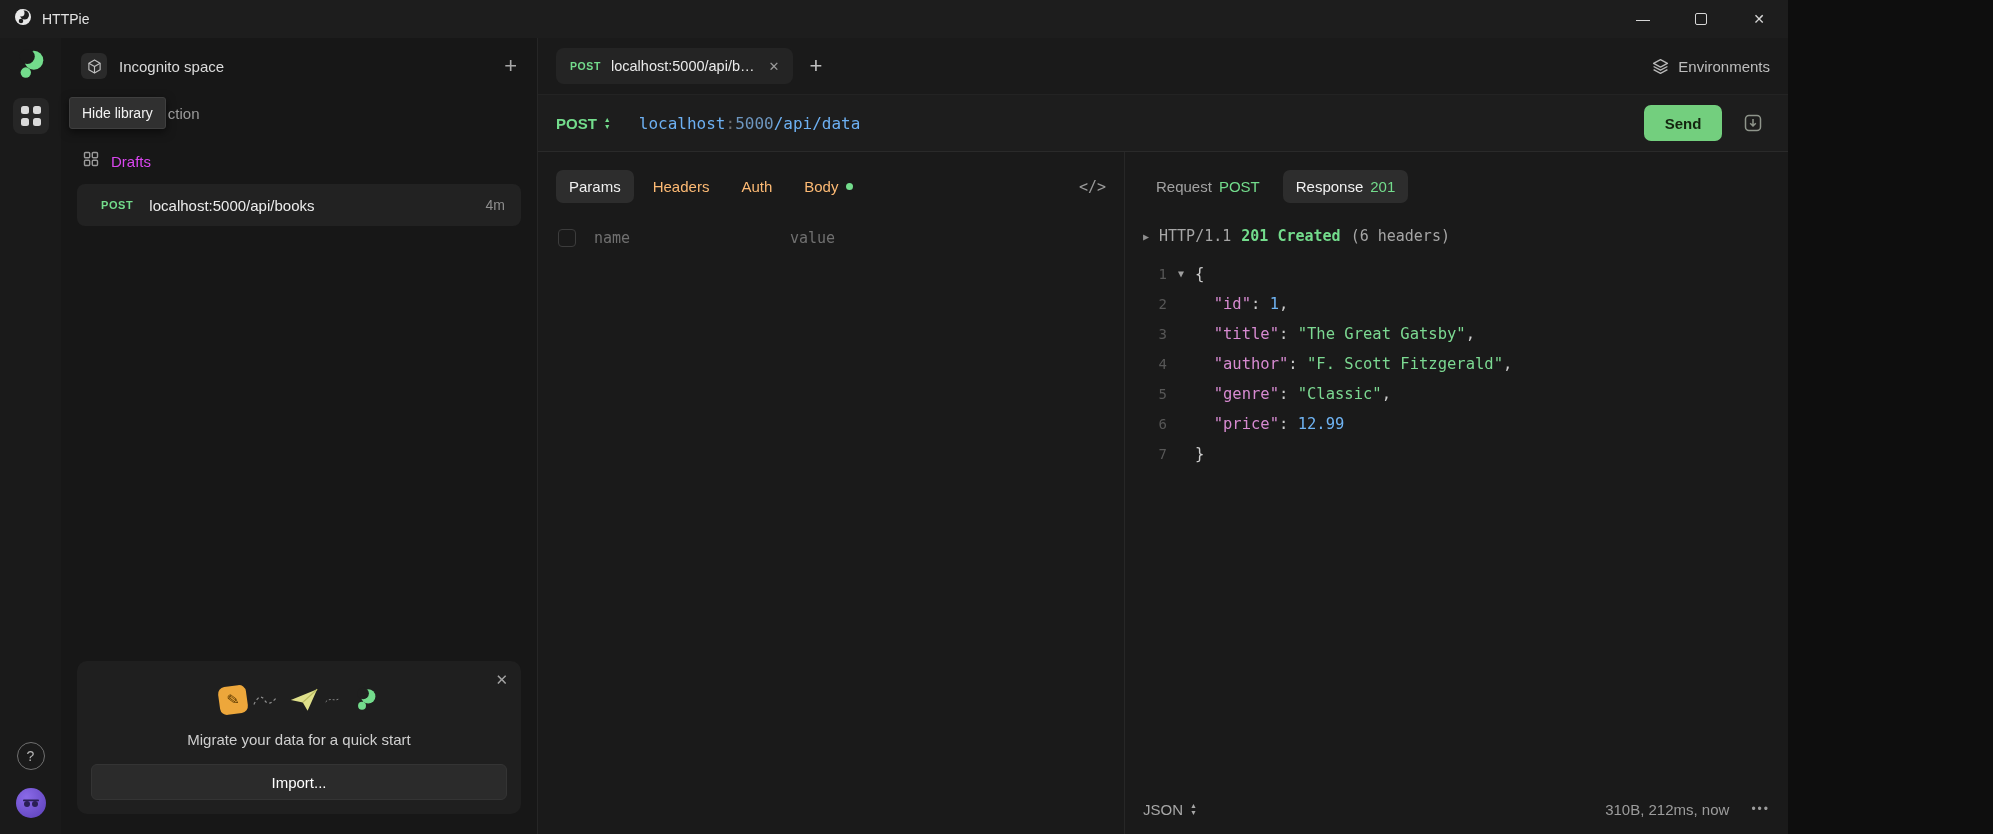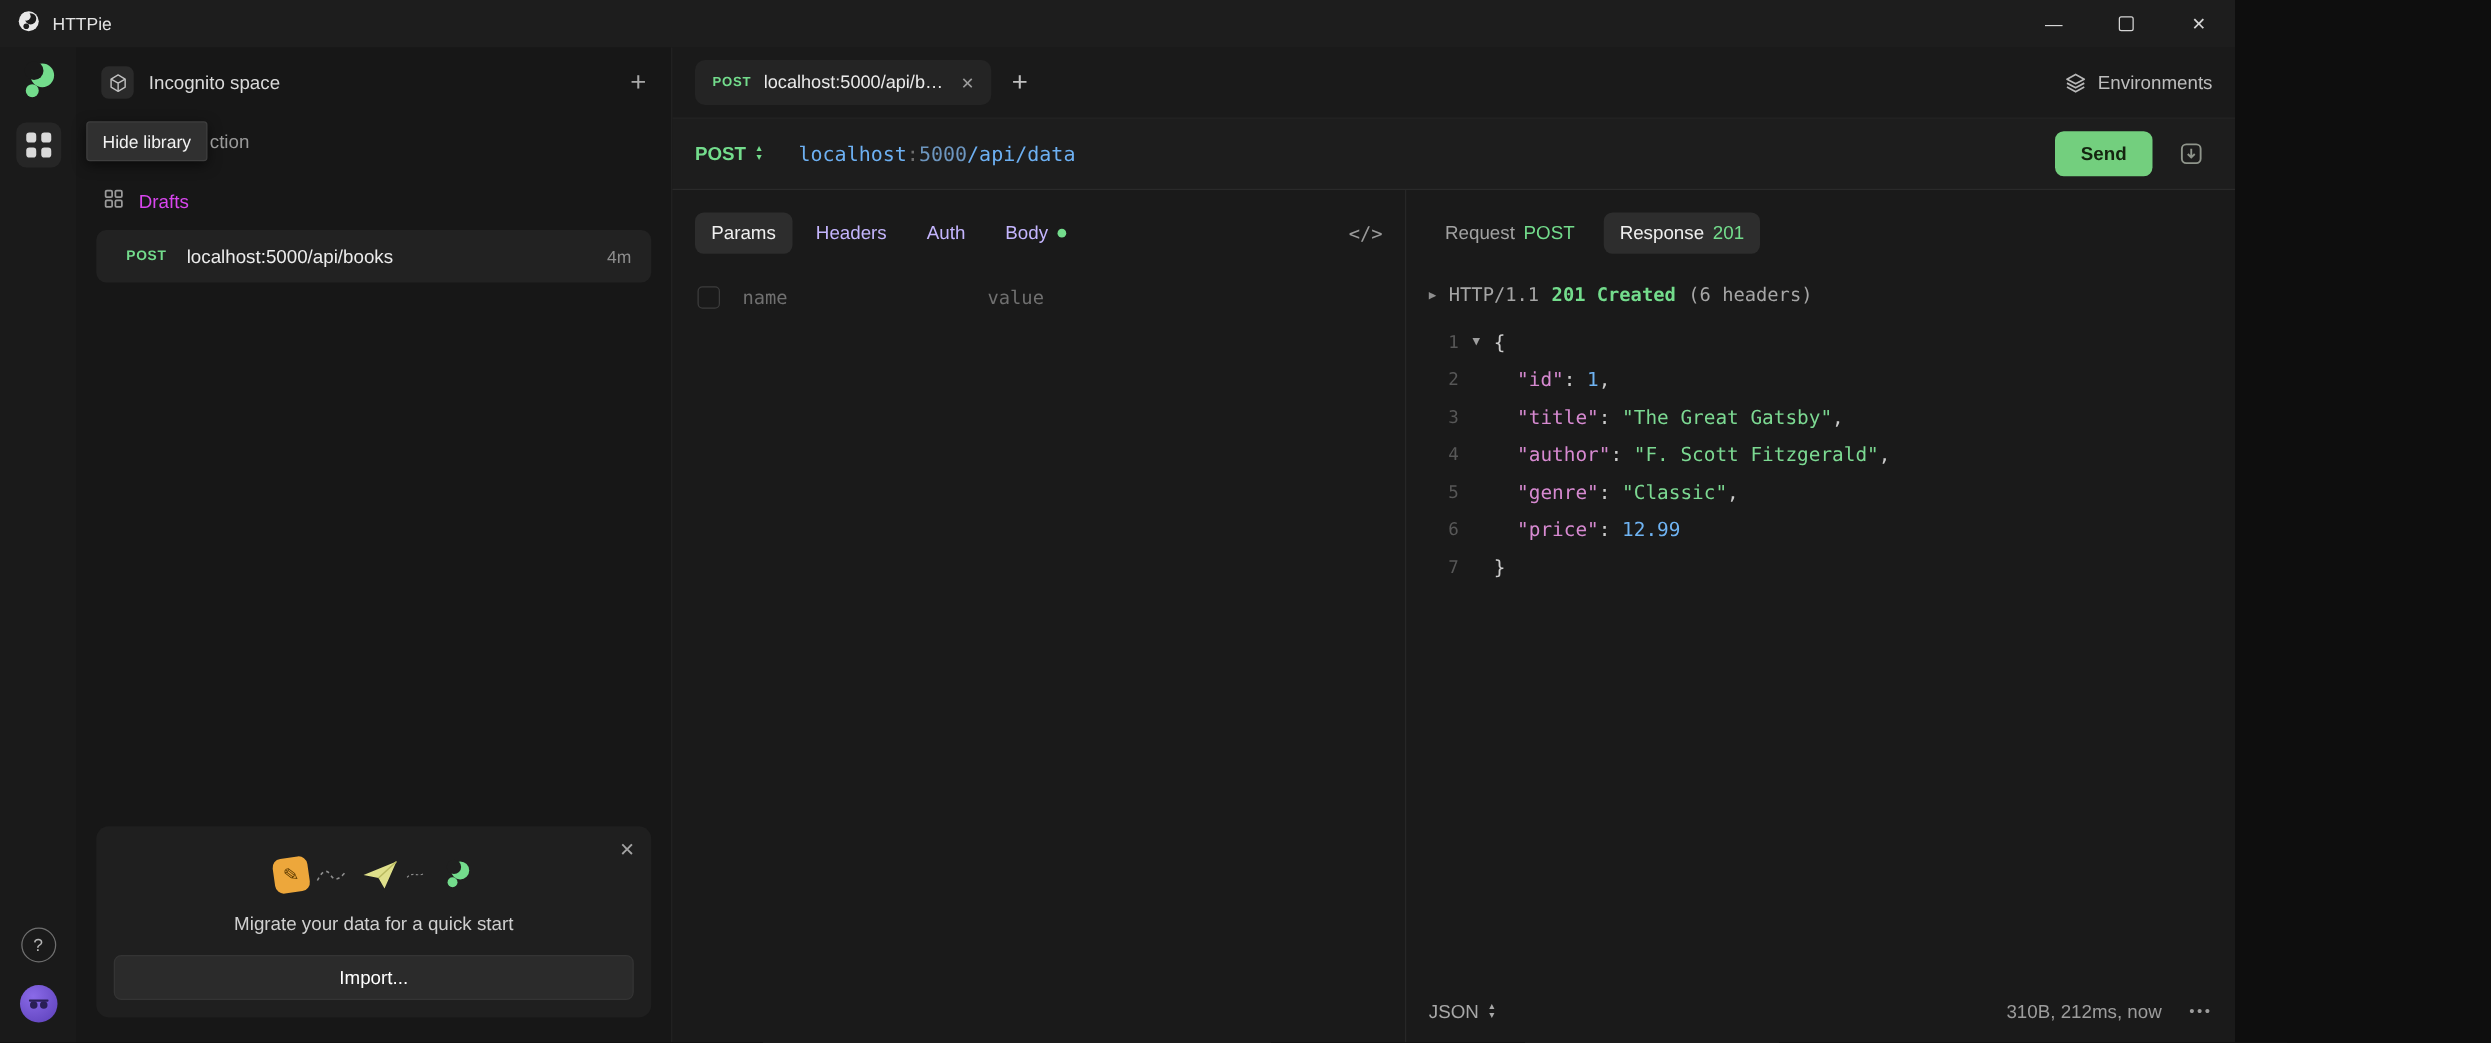--- a/index.html
+++ b/index.html
@@ -96,21 +96,21 @@
   .send-btn { margin-left:auto; width:78px; height:36px; background:#73cf7e; color:#14240f;
               border-radius:7px; font-size:15px; font-weight:600; border:none;
               display:grid; place-items:center; font-family:"Liberation Sans",sans-serif; }
   .save-btn { width:34px; height:34px; margin-left:14px; display:grid; place-items:center; }
 
   .content { flex:1; display:flex; min-height:0; }
 
   
   .request-panel { width:586px; flex-shrink:0; display:flex; flex-direction:column; padding:18px 18px 0; }
   .panel-tabs { display:flex; align-items:center; gap:6px; }
-  .ptab { font-size:15px; color:#c4b5fd; padding:8px 13px; border-radius:7px;
+  .ptab { font-size:15px; color:#fdba74; padding:8px 13px; border-radius:7px;
           display:flex; align-items:center; gap:8px; }
   .ptab.active { background:#2d2d2d; color:#f0f0f0; }
   .body-dot { width:7px; height:7px; border-radius:50%; background:#73dc8c; }
   .code-toggle { margin-left:auto; color:#9a9a9a; font-size:15px; }
   .kv-row { margin-top:26px; display:flex; align-items:center; padding-left:2px; }
   .kv-check { width:18px; height:18px; border:1.5px solid #3c3c3c; border-radius:4px; background:transparent; }
   .kv-name { margin-left:18px; width:196px; font-size:15px; color:#707070; }
   .kv-value { font-size:15px; color:#707070; }
 
   

